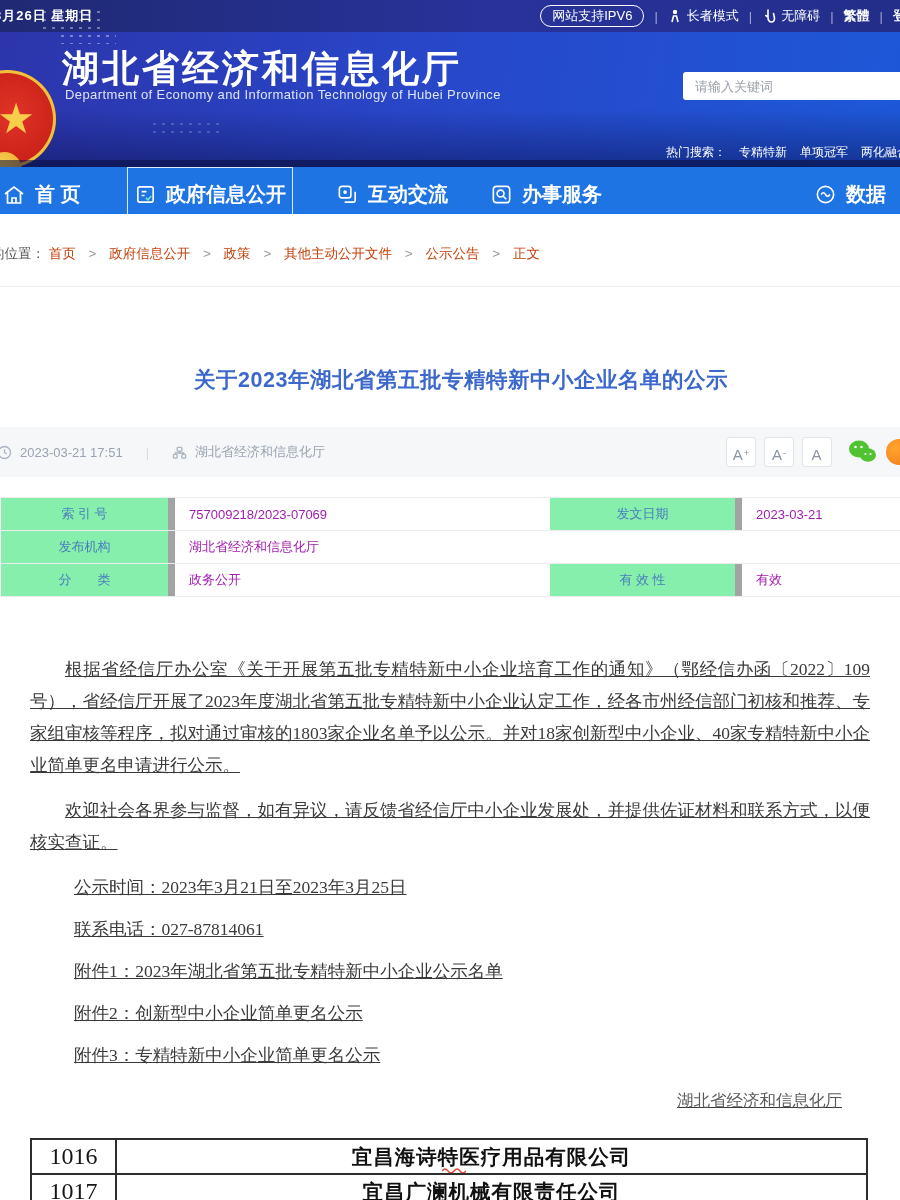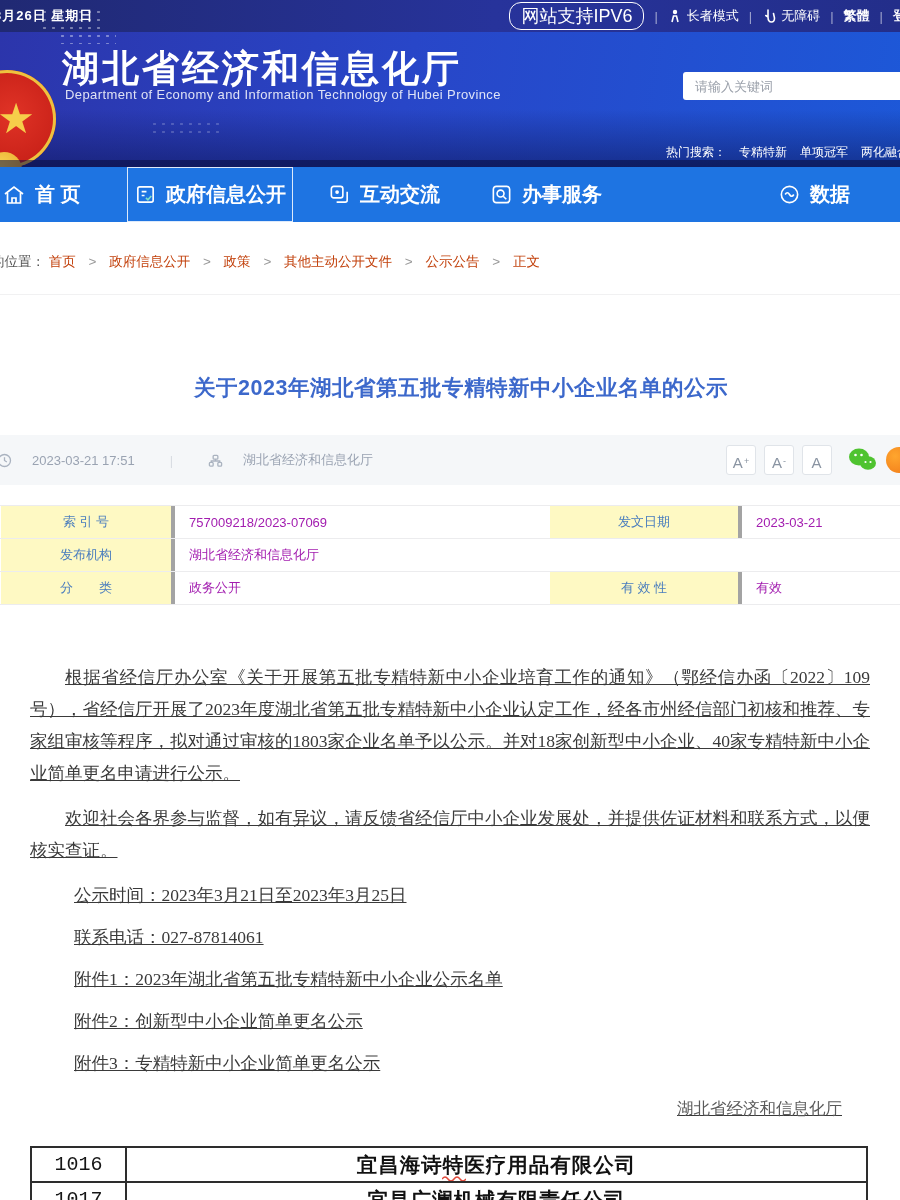--- a/index.html
+++ b/index.html
@@ -11,21 +11,21 @@
   }
   
   .topbar {
     height:32px; background:linear-gradient(90deg,#202973,#27339b 55%,#232e8a);
     color:#fff; display:flex; align-items:center; justify-content:space-between;
     padding:0 0 0 0; font-size:13px; position:relative;
   }
   .topbar-date { font-weight:bold; margin-left:-6px; white-space:nowrap; letter-spacing:1px; }
   .topbar-right { display:flex; align-items:center; gap:10px; white-space:nowrap; margin-right:-6px; }
   .tb-sep { color:rgba(255,255,255,.55); }
-  .ipv6-pill { border:1px solid #fff; border-radius:12px; padding:1px 11px; font-size:18px; }
+  .ipv6-pill { border:1px solid #fff; border-radius:12px; padding:1px 11px; font-size:13px; }
   .tb-item { display:flex; align-items:center; gap:5px; }
   .dots {
     position:absolute; background-image:radial-gradient(rgba(255,255,255,.4) 1.1px, transparent 1.6px);
     background-size:9px 8px; pointer-events:none;
   }
   
   .banner {
     position:relative; height:135px; overflow:hidden;
     background:linear-gradient(100deg,#2c35ab 0%,#2846c8 45%,#1d58d8 100%);
     color:#fff;
@@ -49,21 +49,21 @@
   .site-sub { position:absolute; left:65px; top:55px; font-size:13px; color:rgba(255,255,255,.85); letter-spacing:.4px; white-space:nowrap; }
   .search-box {
     position:absolute; left:683px; top:40px; width:250px; height:28px;
     border:none; border-radius:3px; background:#fff; padding:0 12px;
     font-size:13px; color:#333; font-family:"Liberation Sans",sans-serif; outline:none;
   }
   .search-box::placeholder { color:#9aa0aa; }
   .hotline { position:absolute; left:666px; top:112px; font-size:12px; white-space:nowrap; display:flex; gap:13px; }
   .hotline .hw { cursor:pointer;font-family:Liberation Serif, serif; }
   
-  .nav { position:relative; height:55px; background:#1e74e2; color:#fff;padding-left:12px; }
+  .nav { position:relative; height:47px; background:#1e74e2; color:#fff;padding-left:12px; }
   .nav-item { position:absolute; top:0; height:55px; display:flex; align-items:center; gap:9px;
               font-size:20px; font-weight:600; white-space:nowrap; cursor:pointer; }
   .nav-item svg { flex:0 0 auto; }
   .nav-active-box {
     position:absolute; left:127px; top:0; width:166px; height:55px;
     border:1px solid rgba(255,255,255,.85);
     display:flex; align-items:center; justify-content:center; gap:9px;
     font-size:20px; font-weight:600; cursor:pointer;
   }
   
@@ -71,49 +71,49 @@
               border-bottom:1px solid #f1f1f2; background:#fff; }
   .crumbbar .prefix { margin-left:-9px; color:#555; }
   .crumb-sep { color:#999; margin:0 9px; }
   .crumb { color:#c2410c; cursor:pointer; }
   
   .art-title { margin-top:78px; text-align:center; color:#3c68cb; font-size:21.5px; font-weight:600; letter-spacing:.5px;padding-left:22px; }
   
   .metabar { margin-top:33px; height:50px; background:#f5f7f9; display:flex; align-items:center;
              padding:0 0 0 2px; color:#9aa3b2; font-size:13px; }
   .metabar .sep { color:#d8dde3; margin:0 15px; }
-  .meta-left { display:flex; align-items:center; gap:20px; }
+  .meta-left { display:flex; align-items:center; gap:8px; }
   .meta-right { margin-left:auto; display:flex; align-items:center; gap:8px; padding-right:0; }
   .fbtn { width:30px; height:30px; background:#fff; border:1px solid #e0e4e9; border-radius:3px;
           color:#8a94a2; font-size:15px; display:flex; align-items:flex-end; justify-content:center;
           padding-bottom:4px; cursor:pointer; line-height:1; }
   .fbtn sup { font-size:9px; margin-left:1px; line-height:1; transform:translateY(-4px); }
   .share-orange { width:26px; height:26px; border-radius:50%;
           background:radial-gradient(circle at 35% 35%, #ffa62e, #f07818); margin-right:-12px; }
   
   .infotable { margin-top:20px; border-top:1px solid #ececee; font-size:13px; }
   .irow { display:grid; grid-template-columns:175px 374px 193px 1fr; height:33px; border-bottom:1px solid #ececee; }
   .irow.two { grid-template-columns:175px 1fr; }
-  .icell-label { background:#fef9c3; color:#4a7dbe; display:flex; align-items:center; justify-content:center;
-                 border-right:4px solid #a3a3a3; border-left:1px solid #fff; }
+  .icell-label { background:#86efac; color:#4a7dbe; display:flex; align-items:center; justify-content:center;
+                 border-right:7px solid #a3a3a3; border-left:1px solid #fff; }
   .icell-val { background:#fff; color:#a21caf; display:flex; align-items:center; padding-left:14px; }
   
   .artbody { padding:0 30px; margin-top:56px; font-family:"Liberation Serif","DejaVu Serif",serif;
              font-size:17.5px; color:#3a3a3a;text-decoration:underline; }
   .artbody p.para { line-height:32px; text-align:justify; text-indent:2em; }
   .artbody p.para + p.para { margin-top:13px; }
   .bline { margin-top:18px; padding-left:44px; line-height:24px; }
   .bline.first { margin-top:17px; }
   .signature { margin-top:23px; text-align:right; padding-right:28px; font-size:16.5px; color:#5a5a5a; }
   
   .listwrap { position:relative; margin:26px 0 0 30px; width:838px; }
   table.listtable { width:100%; border-collapse:collapse; table-layout:fixed;
                     font-family:"Liberation Serif","DejaVu Serif",serif; }
   table.listtable td { border:2px solid #2d2d2d; height:35px; text-align:center; vertical-align:middle; }
-  td.no-cell { width:95px; font-size:20px; color:#161616;font-family:Liberation Mono, monospace; }
+  td.no-cell { width:85px; font-size:24px; color:#161616; }
   td.name-cell { font-size:20.5px; font-weight:bold; color:#111; letter-spacing:1px; }
   .hl-box { position:absolute; left:283px; top:62px; width:369px; height:57px;
             border:8px solid #e2241d; z-index:5; pointer-events:none; }
   .squiggle { position:absolute; left:412px; top:29px; z-index:4; pointer-events:none; }
 </style>
 </head>
 <body>
 
 <div class="page">
 
@@ -175,37 +175,37 @@
       <span>首 页</span>
     </div>
     <div class="nav-active-box">
       <svg width="23" height="23" viewBox="0 0 24 24" fill="none" stroke="#fff" stroke-width="1.7">
         <rect x="4" y="4" width="16" height="16" rx="2"></rect>
           <path d="M8 9 h5 M8 13 h3"></path>
           <path d="M12.5 15.5 l2 2 l3.5-4" stroke="#7fe0c8"></path>
       </svg>
       <span>政府信息公开</span>
     </div>
-    <div class="nav-item" style="left:328px;">
+    <div class="nav-item" style="left:336px;">
       <svg width="23" height="23" viewBox="0 0 24 24" fill="none" stroke="#fff" stroke-width="1.7">
         <rect x="3.5" y="3.5" width="12" height="12" rx="2.5"></rect>
           <path d="M9 20 h9 a2 2 0 0 0 2-2 v-9"></path>
           <circle cx="9.5" cy="9.5" r="1.1" fill="#fff"></circle>
       </svg>
       <span>互动交流</span>
     </div>
     <div class="nav-item" style="left:490px;">
       <svg width="23" height="23" viewBox="0 0 24 24" fill="none" stroke="#fff" stroke-width="1.7">
         <rect x="3.5" y="3.5" width="17" height="17" rx="3"></rect>
           <circle cx="11" cy="11" r="3.6"></circle>
           <path d="M13.8 13.8 L17 17"></path>
       </svg>
       <span>办事服务</span>
     </div>
-    <div class="nav-item" style="left:778px;">
+    <div class="nav-item" style="left:814px;">
       <svg width="23" height="23" viewBox="0 0 24 24" fill="none" stroke="#fff" stroke-width="1.7">
         <circle cx="12" cy="12" r="8.5"></circle>
           <path d="M7.5 12 c1.5-2.5 3-2.5 4.5 0 c1.5 2.5 3 2.5 4.5 0"></path>
       </svg>
       <span>数据</span>
     </div>
   </div>
 
   <div class="crumbbar">
     <span class="prefix">的位置：</span>

